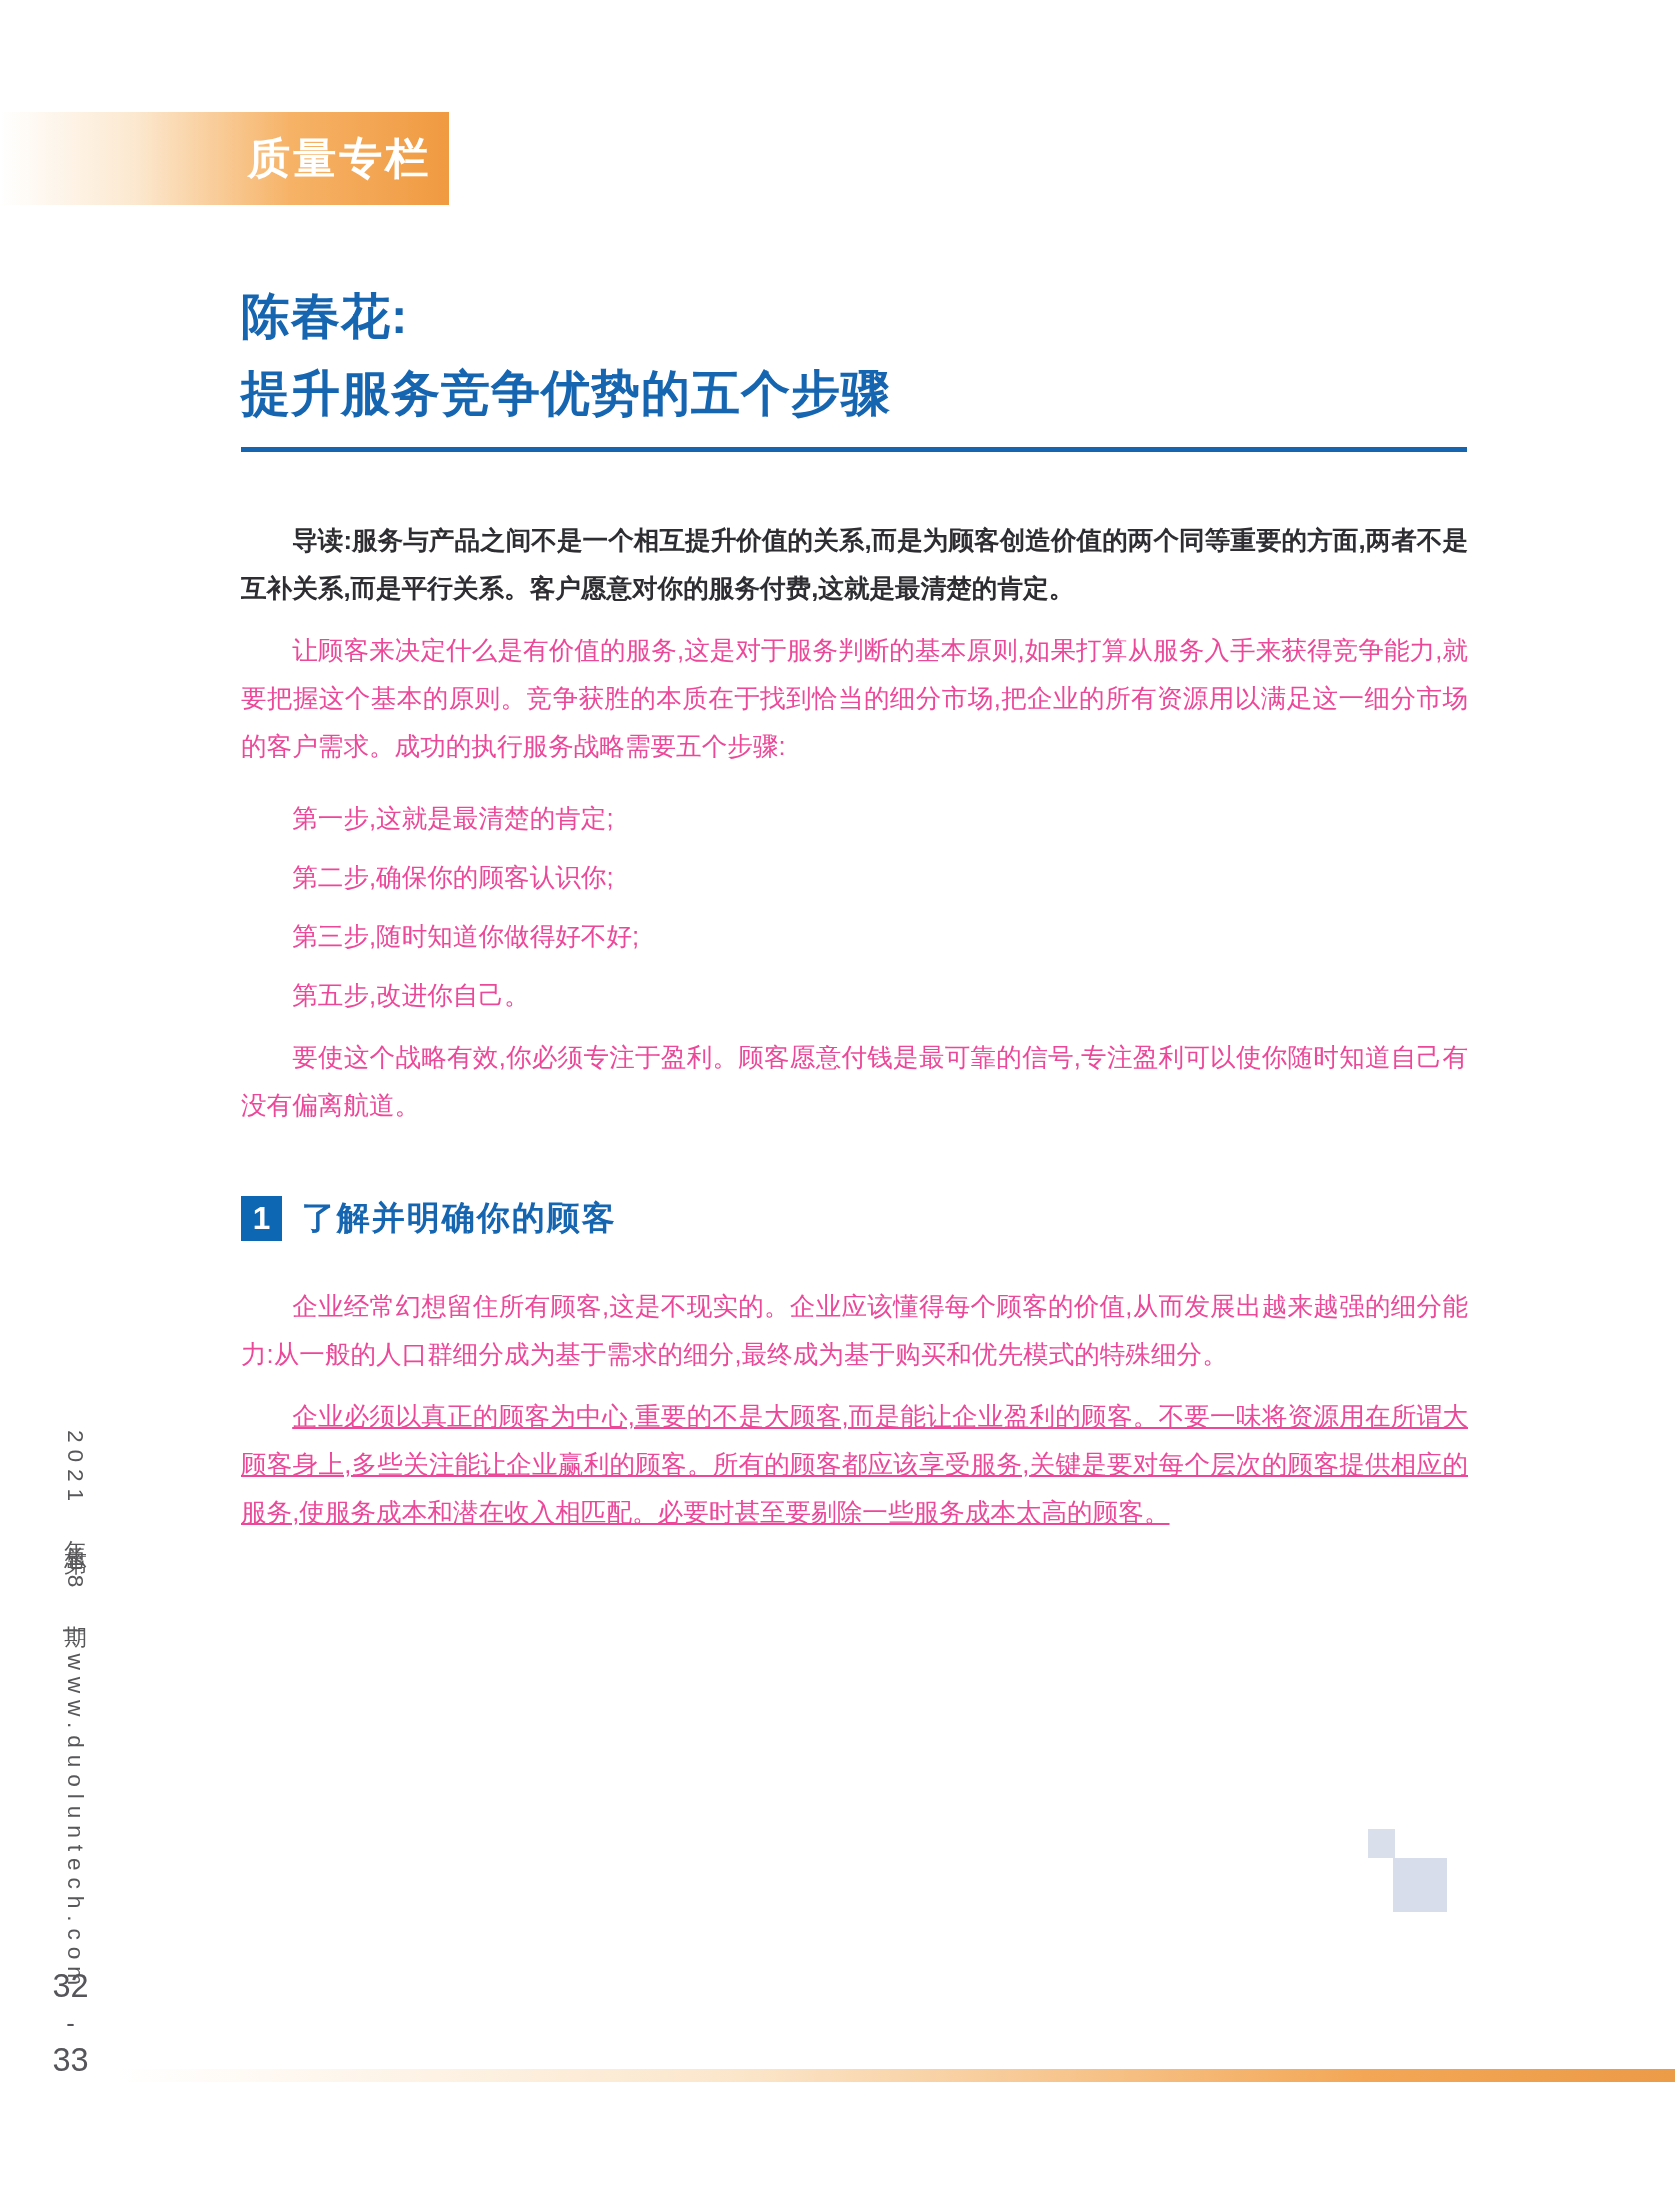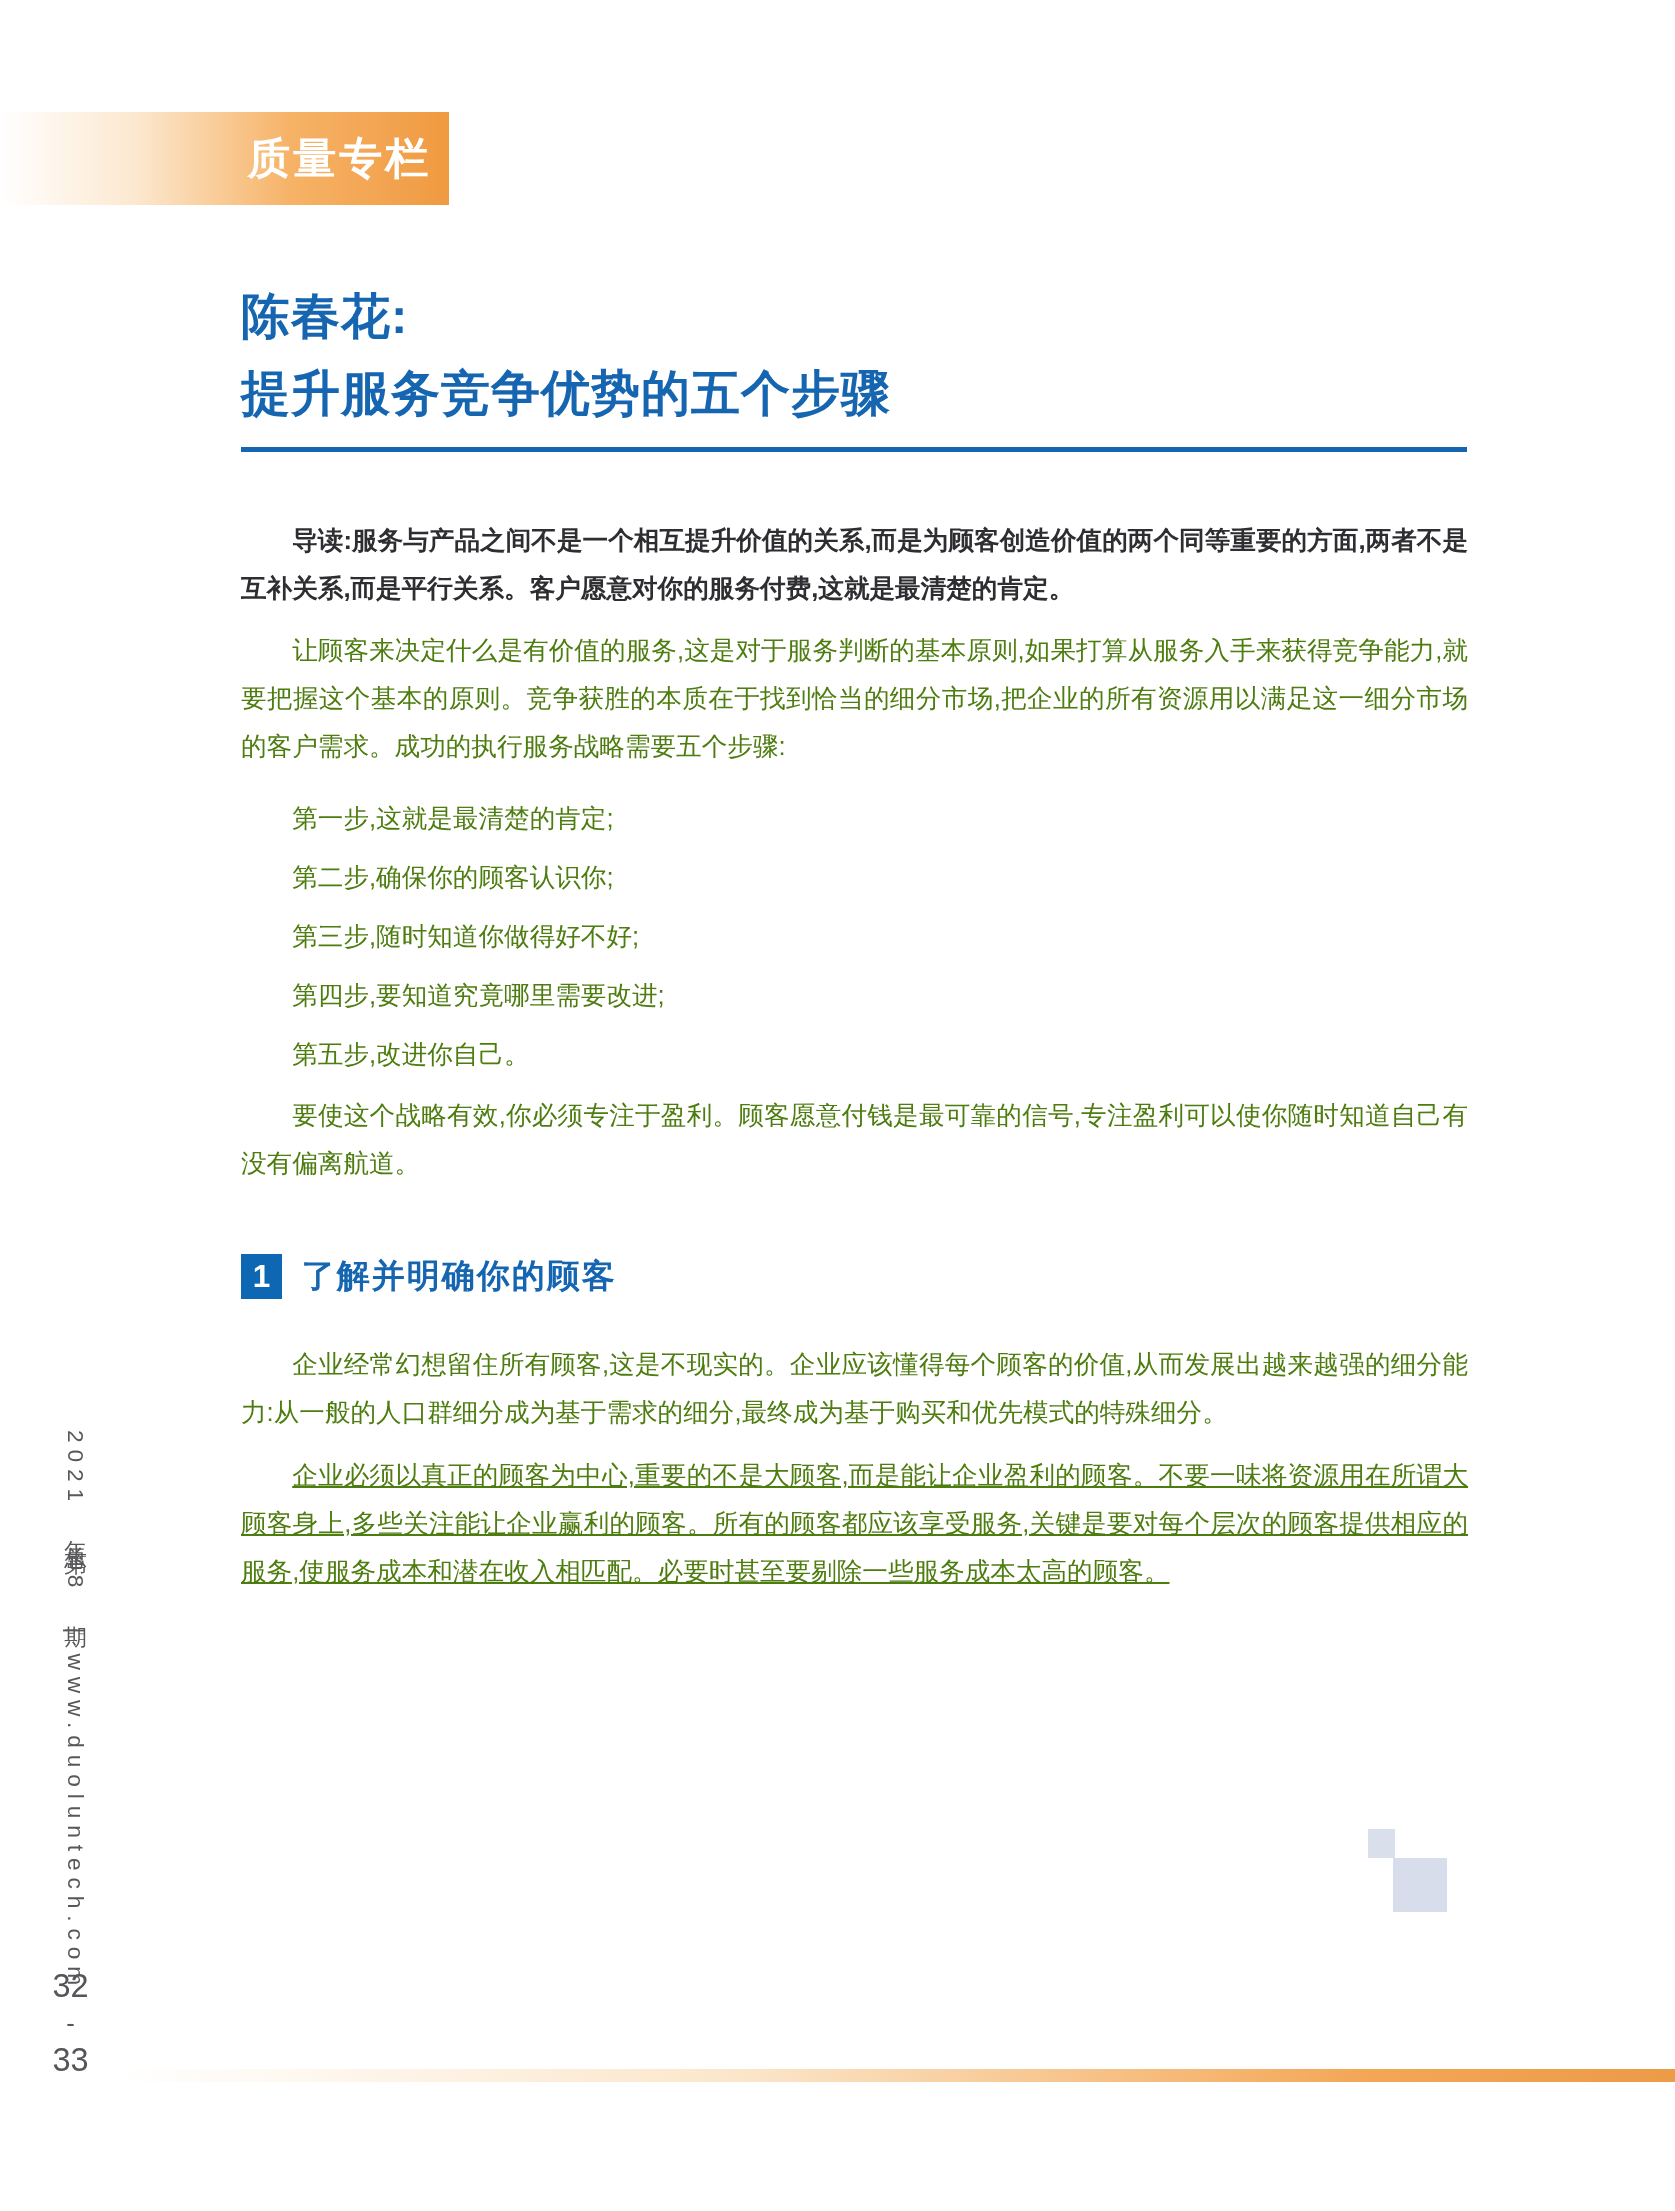--- a/index.html
+++ b/index.html
@@ -39,21 +39,21 @@
     position:absolute; left:241px; top:447px;
     width:1226px; height:4.9px; background:#1565b0;
   }
 
   
   .text-body {
     position:absolute; left:241px; top:516px; width:1227px;
   }
   .text-body p {
     margin:0; font-size:25.6px; line-height:48px;
-    color:#4d7c0f; text-align:justify; text-indent:2em;
+    color:#ec4899; text-align:justify; text-indent:2em;
   }
   p.lead {
     font-weight:bold; color:#2e2e32; margin-bottom:13.8px;
   }
   p.para-1 { margin-bottom:24.6px; }
   p.step   { margin-bottom:10.8px; }
   p.step-last { margin-bottom:13.8px; }
   p.para-2 { margin-bottom:0; }
 
   
@@ -124,21 +124,20 @@
 </div>
 <div class="title-rule"></div>
 
 <div class="text-body">
   <p class="lead">导读:服务与产品之间不是一个相互提升价值的关系,而是为顾客创造价值的两个同等重要的方面,两者不是互补关系,而是平行关系。客户愿意对你的服务付费,这就是最清楚的肯定。</p>
   <p class="para-1">让顾客来决定什么是有价值的服务,这是对于服务判断的基本原则,如果打算从服务入手来获得竞争能力,就要把握这个基本的原则。竞争获胜的本质在于找到恰当的细分市场,把企业的所有资源用以满足这一细分市场的客户需求。成功的执行服务战略需要五个步骤:</p>
 
   <p class="step">第一步,这就是最清楚的肯定;</p>
   <p class="step">第二步,确保你的顾客认识你;</p>
   <p class="step">第三步,随时知道你做得好不好;</p>
-  <p class="step">第四步,要知道究竟哪里需要改进;</p>
   <p class="step step-last">第五步,改进你自己。</p>
 
   <p class="para-2">要使这个战略有效,你必须专注于盈利。顾客愿意付钱是最可靠的信号,专注盈利可以使你随时知道自己有没有偏离航道。</p>
 
   <div class="section-heading">
     <div class="section-num">1</div>
     <div class="section-title">了解并明确你的顾客</div>
   </div>
 
   <p class="s1p1">企业经常幻想留住所有顾客,这是不现实的。企业应该懂得每个顾客的价值,从而发展出越来越强的细分能力:从一般的人口群细分成为基于需求的细分,最终成为基于购买和优先模式的特殊细分。</p>

